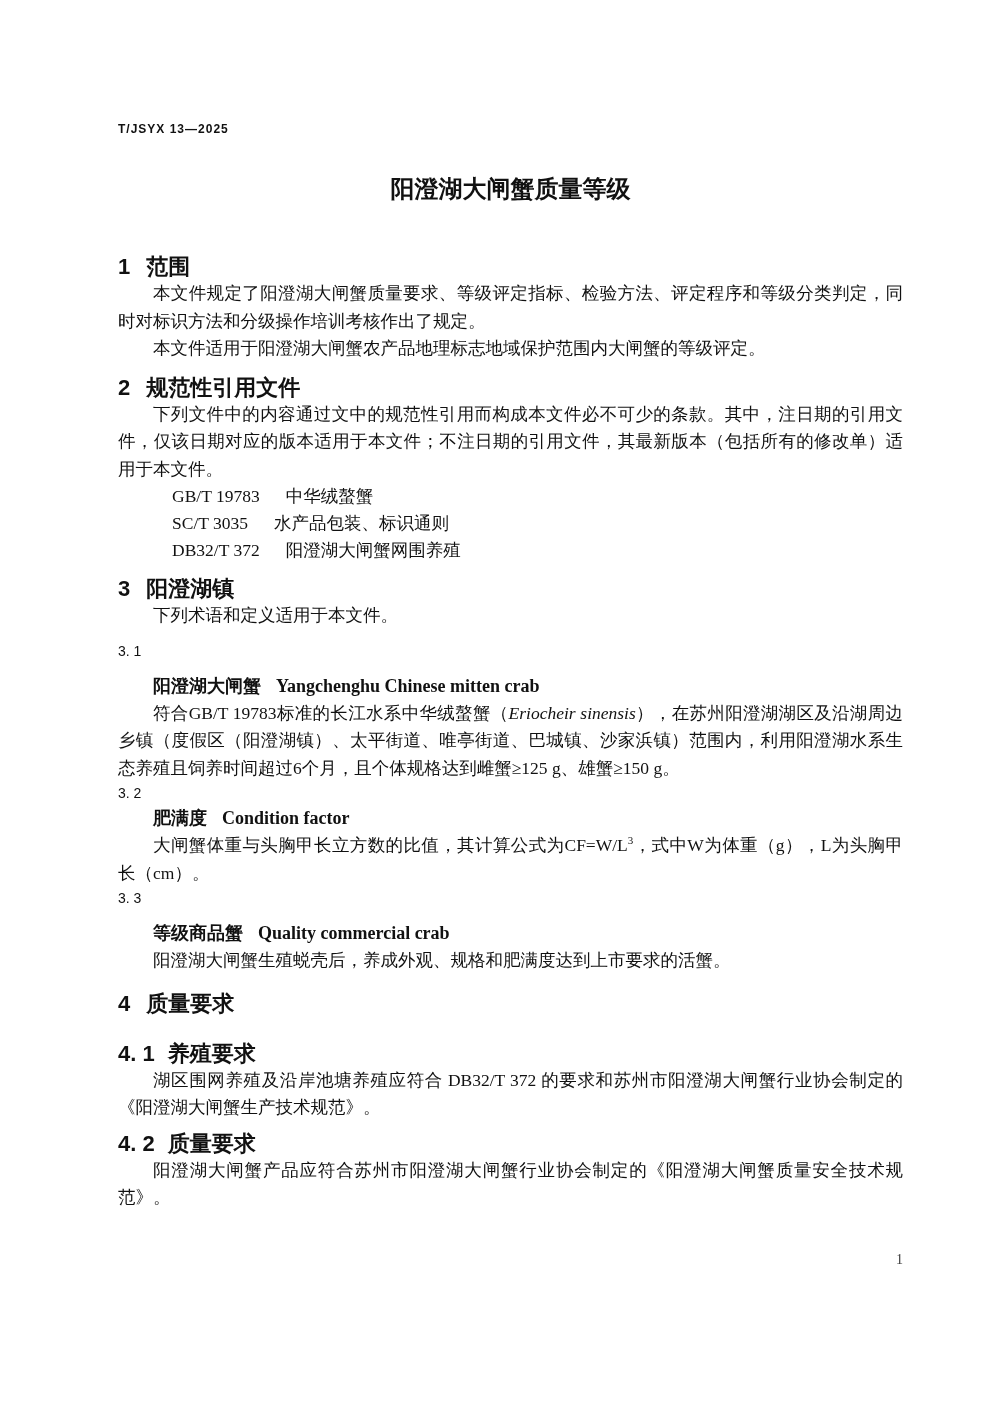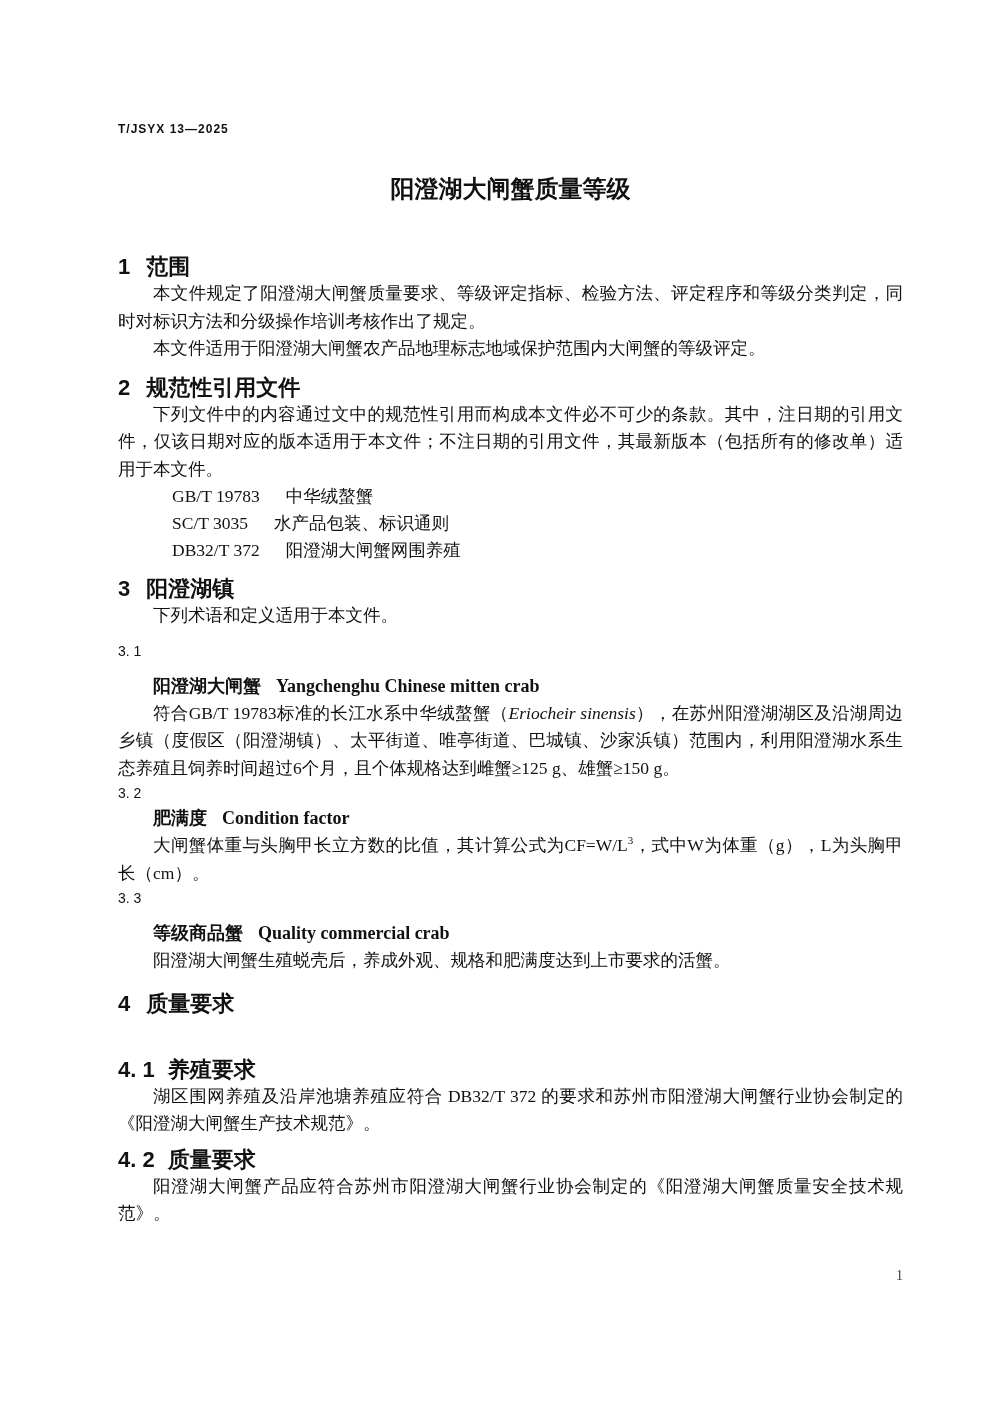--- a/index.html
+++ b/index.html
@@ -36,21 +36,21 @@
     font-weight: 600;
     font-size: 22px;
     line-height: 26px;
   }
   .sec-heading .h-num { display: inline-block; margin-right: 16px; }
   .sub-heading .h-num { margin-right: 13px; }
   .mt-h1   { margin-top: 47px; }
   .mt-h2   { margin-top: 12px; }
   .mt-h3   { margin-top: 12px; }
   .mt-h4   { margin-top: 16px; }
-  .mt-h41  { margin-top: 40px; }
+  .mt-h41  { margin-top: 24px; }
   .mt-h42  { margin-top: 9px; }
   p.body-para {
     margin: 0;
     font-size: 17.5px;
     line-height: 27.5px;
     text-align: justify;
     text-indent: 2em;
   }
   .mt-p    { margin-top: 18px; }
   .mt-p2   { margin-top: 19px; }

